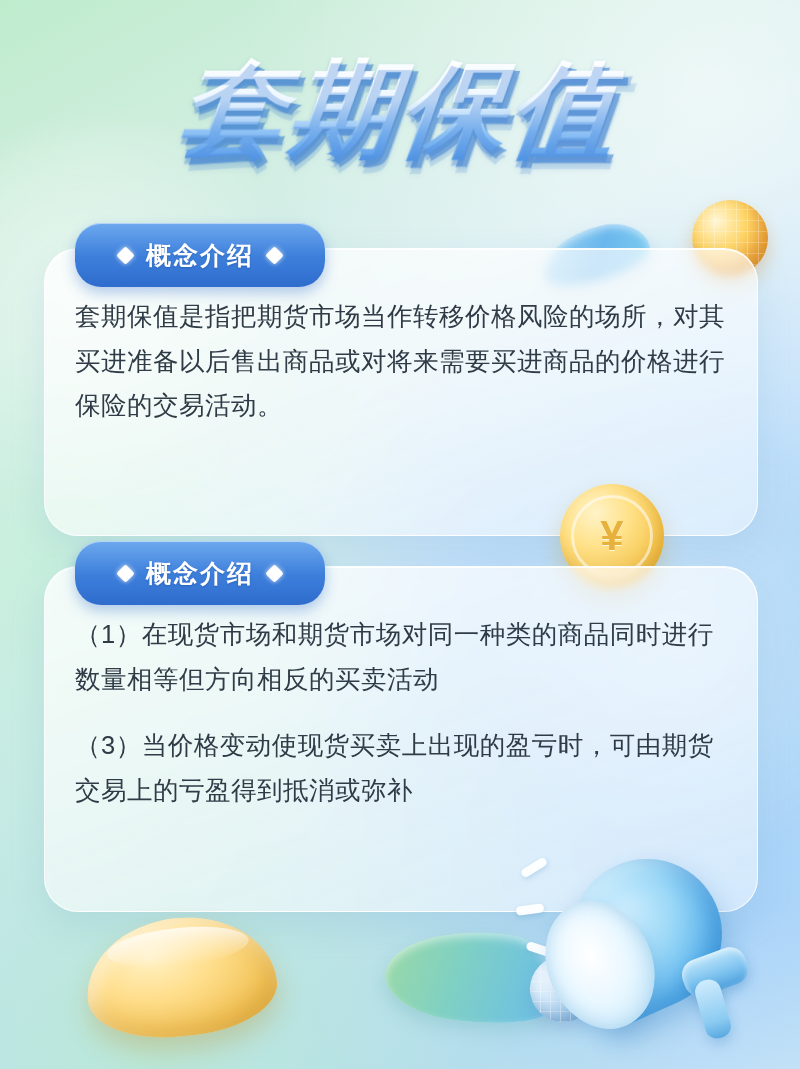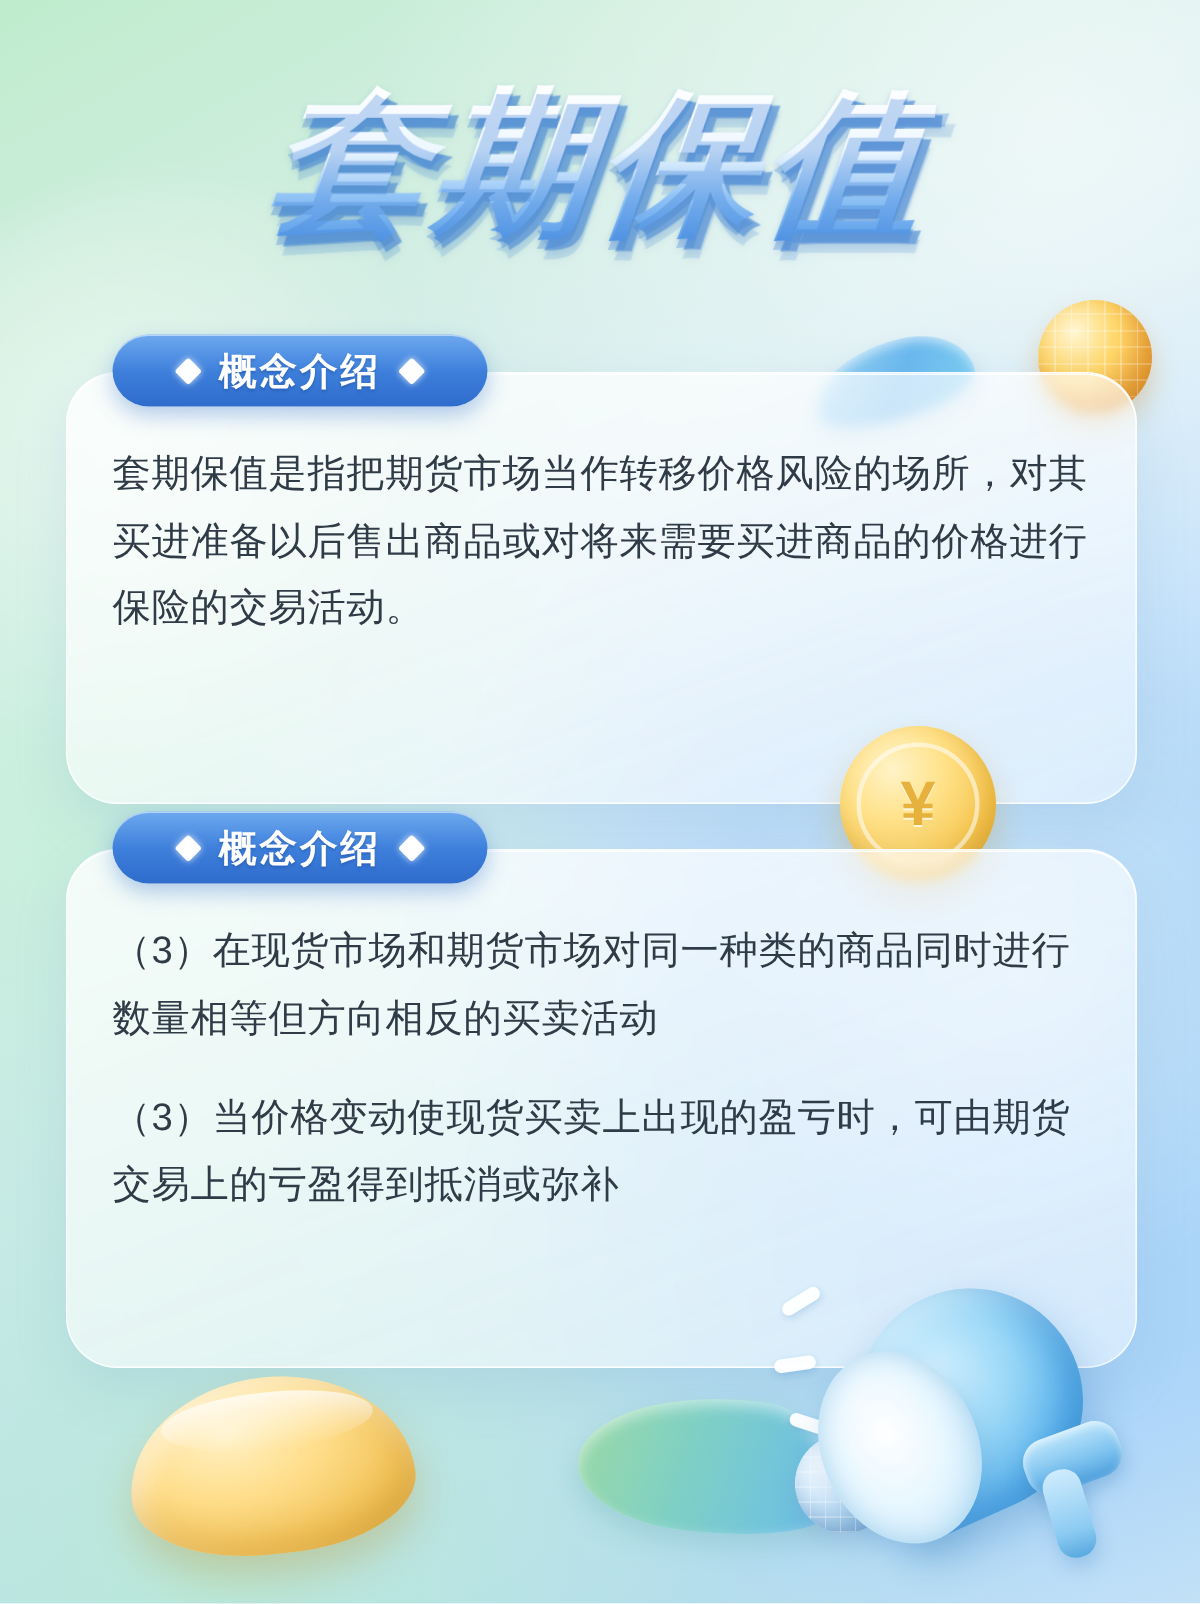--- a/index.html
+++ b/index.html
@@ -74,21 +74,21 @@
     box-shadow: 0 14px 34px rgba(110,160,200,0.18), inset 0 1px 0 rgba(255,255,255,0.9);
     backdrop-filter: blur(4px);
   }
   .card-1 { top: 248px; height: 286px; }
   .card-2 { top: 566px; height: 344px; }
 
   .badge {
     position: absolute;
     top: -26px;
     left: 30px;
-    height: 48px;
+    height: 64px;
     min-width: 250px;
     padding: 0 26px;
     border-radius: 26px;
     background: linear-gradient(180deg, #6ea9ef 0%, #3d7fdb 52%, #2f6ccd 100%);
     box-shadow: 0 6px 14px rgba(49,110,200,0.35), inset 0 1px 0 rgba(255,255,255,0.5);
     display: flex;
     align-items: center;
     justify-content: center;
     gap: 14px;
     box-sizing: border-box;
@@ -293,21 +293,21 @@
     <span class="coin-symbol">¥</span>
   </div>
 
   <div class="card card-2">
     <div class="badge">
       <span class="diamond"></span>
       <span class="badge-text">概念介绍</span>
       <span class="diamond"></span>
     </div>
     <div class="card-body">
-      <p class="para">（3）在现货市场和期货市场对同一种类的商品同时进行数量相等但方向相反的买卖活动</p>
+      <p class="para">（1）在现货市场和期货市场对同一种类的商品同时进行数量相等但方向相反的买卖活动</p>
       <p class="para">（3）当价格变动使现货买卖上出现的盈亏时，可由期货交易上的亏盈得到抵消或弥补</p>
     </div>
   </div>
 
   <div class="deco ingot"></div>
   <div class="deco ribbon"></div>
   <div class="deco ball-silver"></div>
 
   <div class="deco megaphone">
     <span class="mega-line l1"></span>

